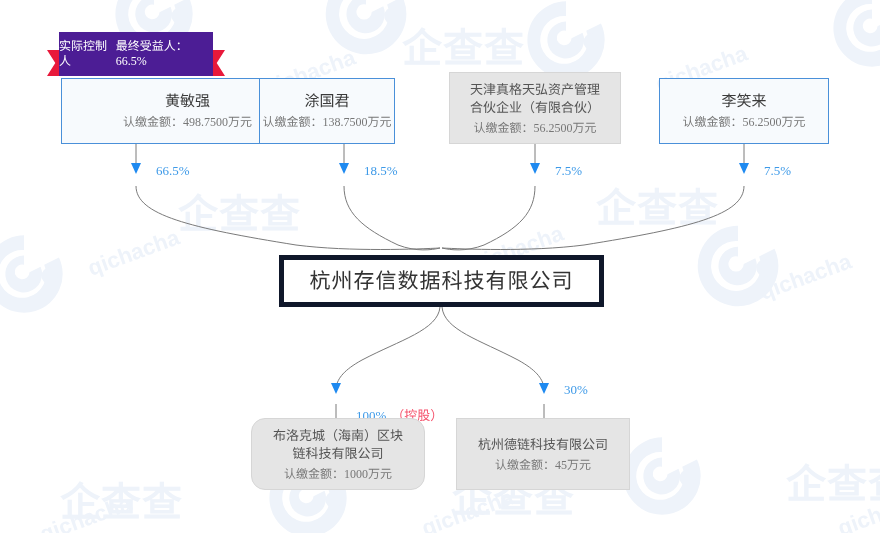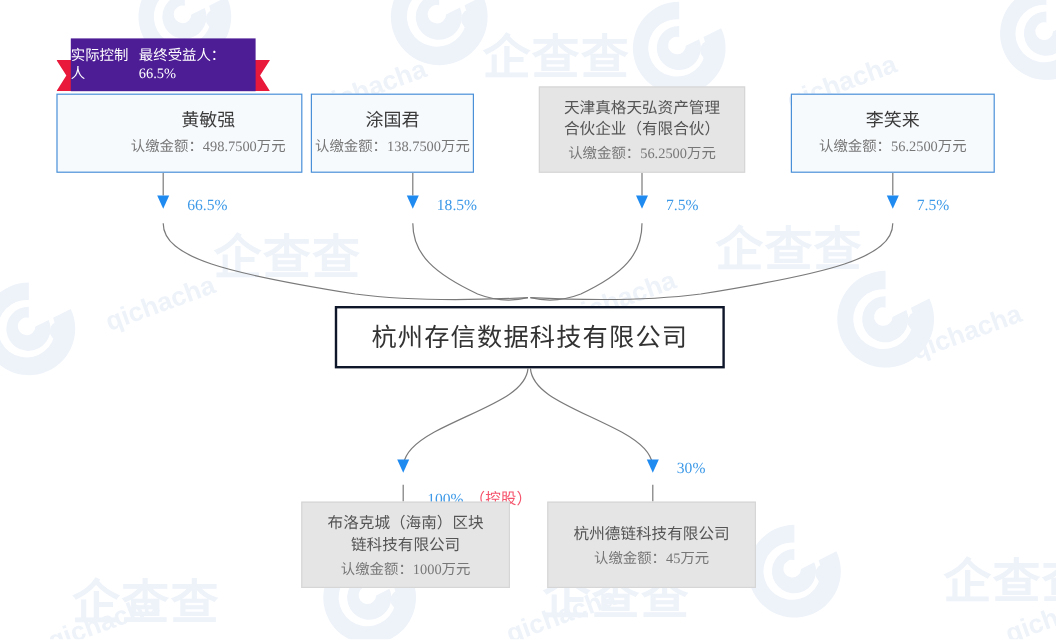--- a/index.html
+++ b/index.html
@@ -66,21 +66,21 @@
     text-align: center;
     background: #f7fafd;
     border: 1px solid #4a90d9;
   }
   .node.gray {
     background: #e5e5e5;
     border: 1px solid #d6d6d6;
   }
   .node.center {
     background: #ffffff;
-    border: 2px solid #0f172a;
+    border: 5px solid #0f172a;
   }
   .node-name {
     color: #3b3b3b;
     font-family: "Liberation Serif", "DejaVu Serif", serif;
     font-size: 15px;
     line-height: 19px;
     white-space: pre-line;
   }
   .node.center .node-name {
     font-size: 21px;
@@ -274,21 +274,21 @@
 
   <div class="ribbon" style="left:47px; top:32px;">
     <div class="tail left"></div>
     <div class="tail right"></div>
     <div class="body">
       <div class="l1">实际控制人</div>
       <div class="l2">最终受益人：66.5%</div>
     </div>
   </div>
 
-  <div class="node" style="left:47px; top:78px; width:205px; height:66px;padding-left:48px;">
+  <div class="node" style="left:61px; top:78px; width:205px; height:66px;padding-left:48px;">
     <div class="node-name">黄敏强</div>
     <div class="node-amount">认缴金额：498.7500万元</div>
   </div>
 
   <div class="node" style="left:259px; top:78px; width:136px; height:66px;">
     <div class="node-name">涂国君</div>
     <div class="node-amount">认缴金额：138.7500万元</div>
   </div>
 
   <div class="node gray" style="left:449px; top:72px; width:172px; height:72px;">
@@ -319,21 +319,21 @@
     <div class="node-name">杭州存信数据科技有限公司</div>
   </div>
 
   <div class="edge-label" style="left:356px; top:405px;">
     <span>100%</span><span class="note">（控股）</span>
   </div>
   <div class="edge-label" style="left:564px; top:382px;">
     <span>30%</span><span class="note"></span>
   </div>
 
-  <div class="node gray" style="left:251px; top:418px; width:174px; height:72px;">
+  <div class="node gray" style="left:251px; top:418px; width:174px; height:72px;border-radius:14px;">
     <div class="node-name">布洛克城（海南）区块
 链科技有限公司</div>
     <div class="node-amount">认缴金额：1000万元</div>
   </div>
 
   <div class="node gray" style="left:456px; top:418px; width:174px; height:72px;">
     <div class="node-name">杭州德链科技有限公司</div>
     <div class="node-amount">认缴金额：45万元</div>
   </div>
 

